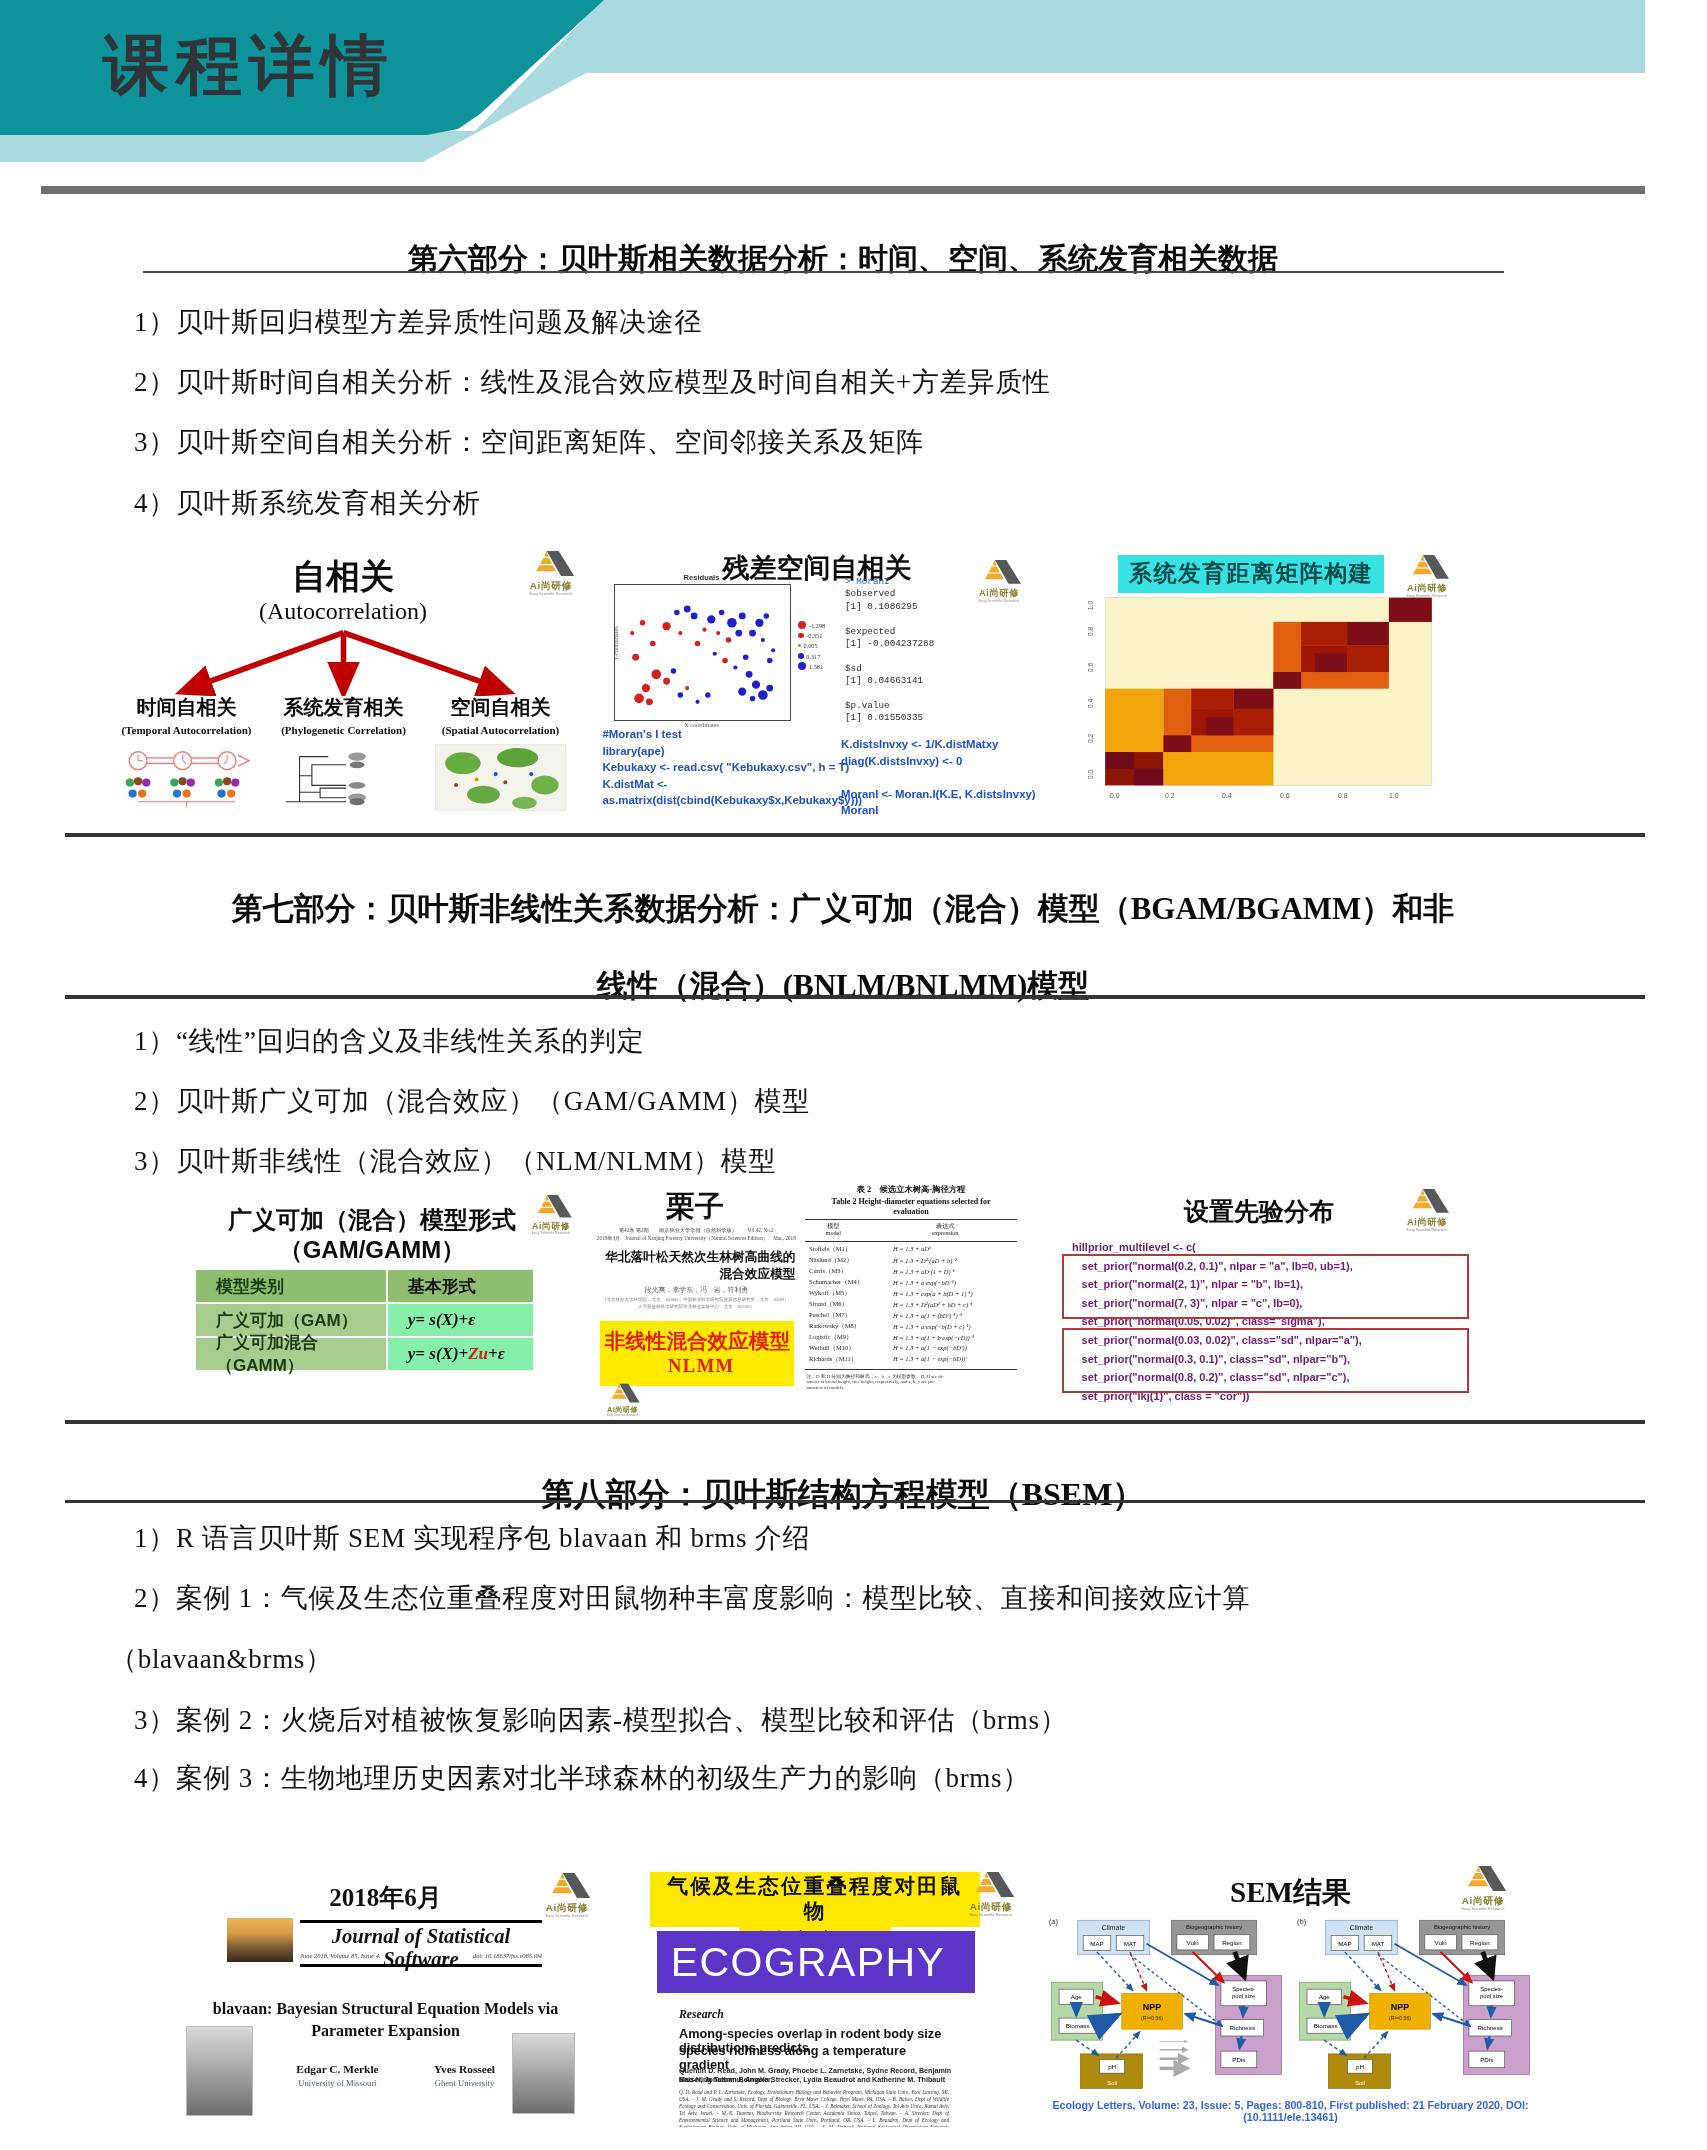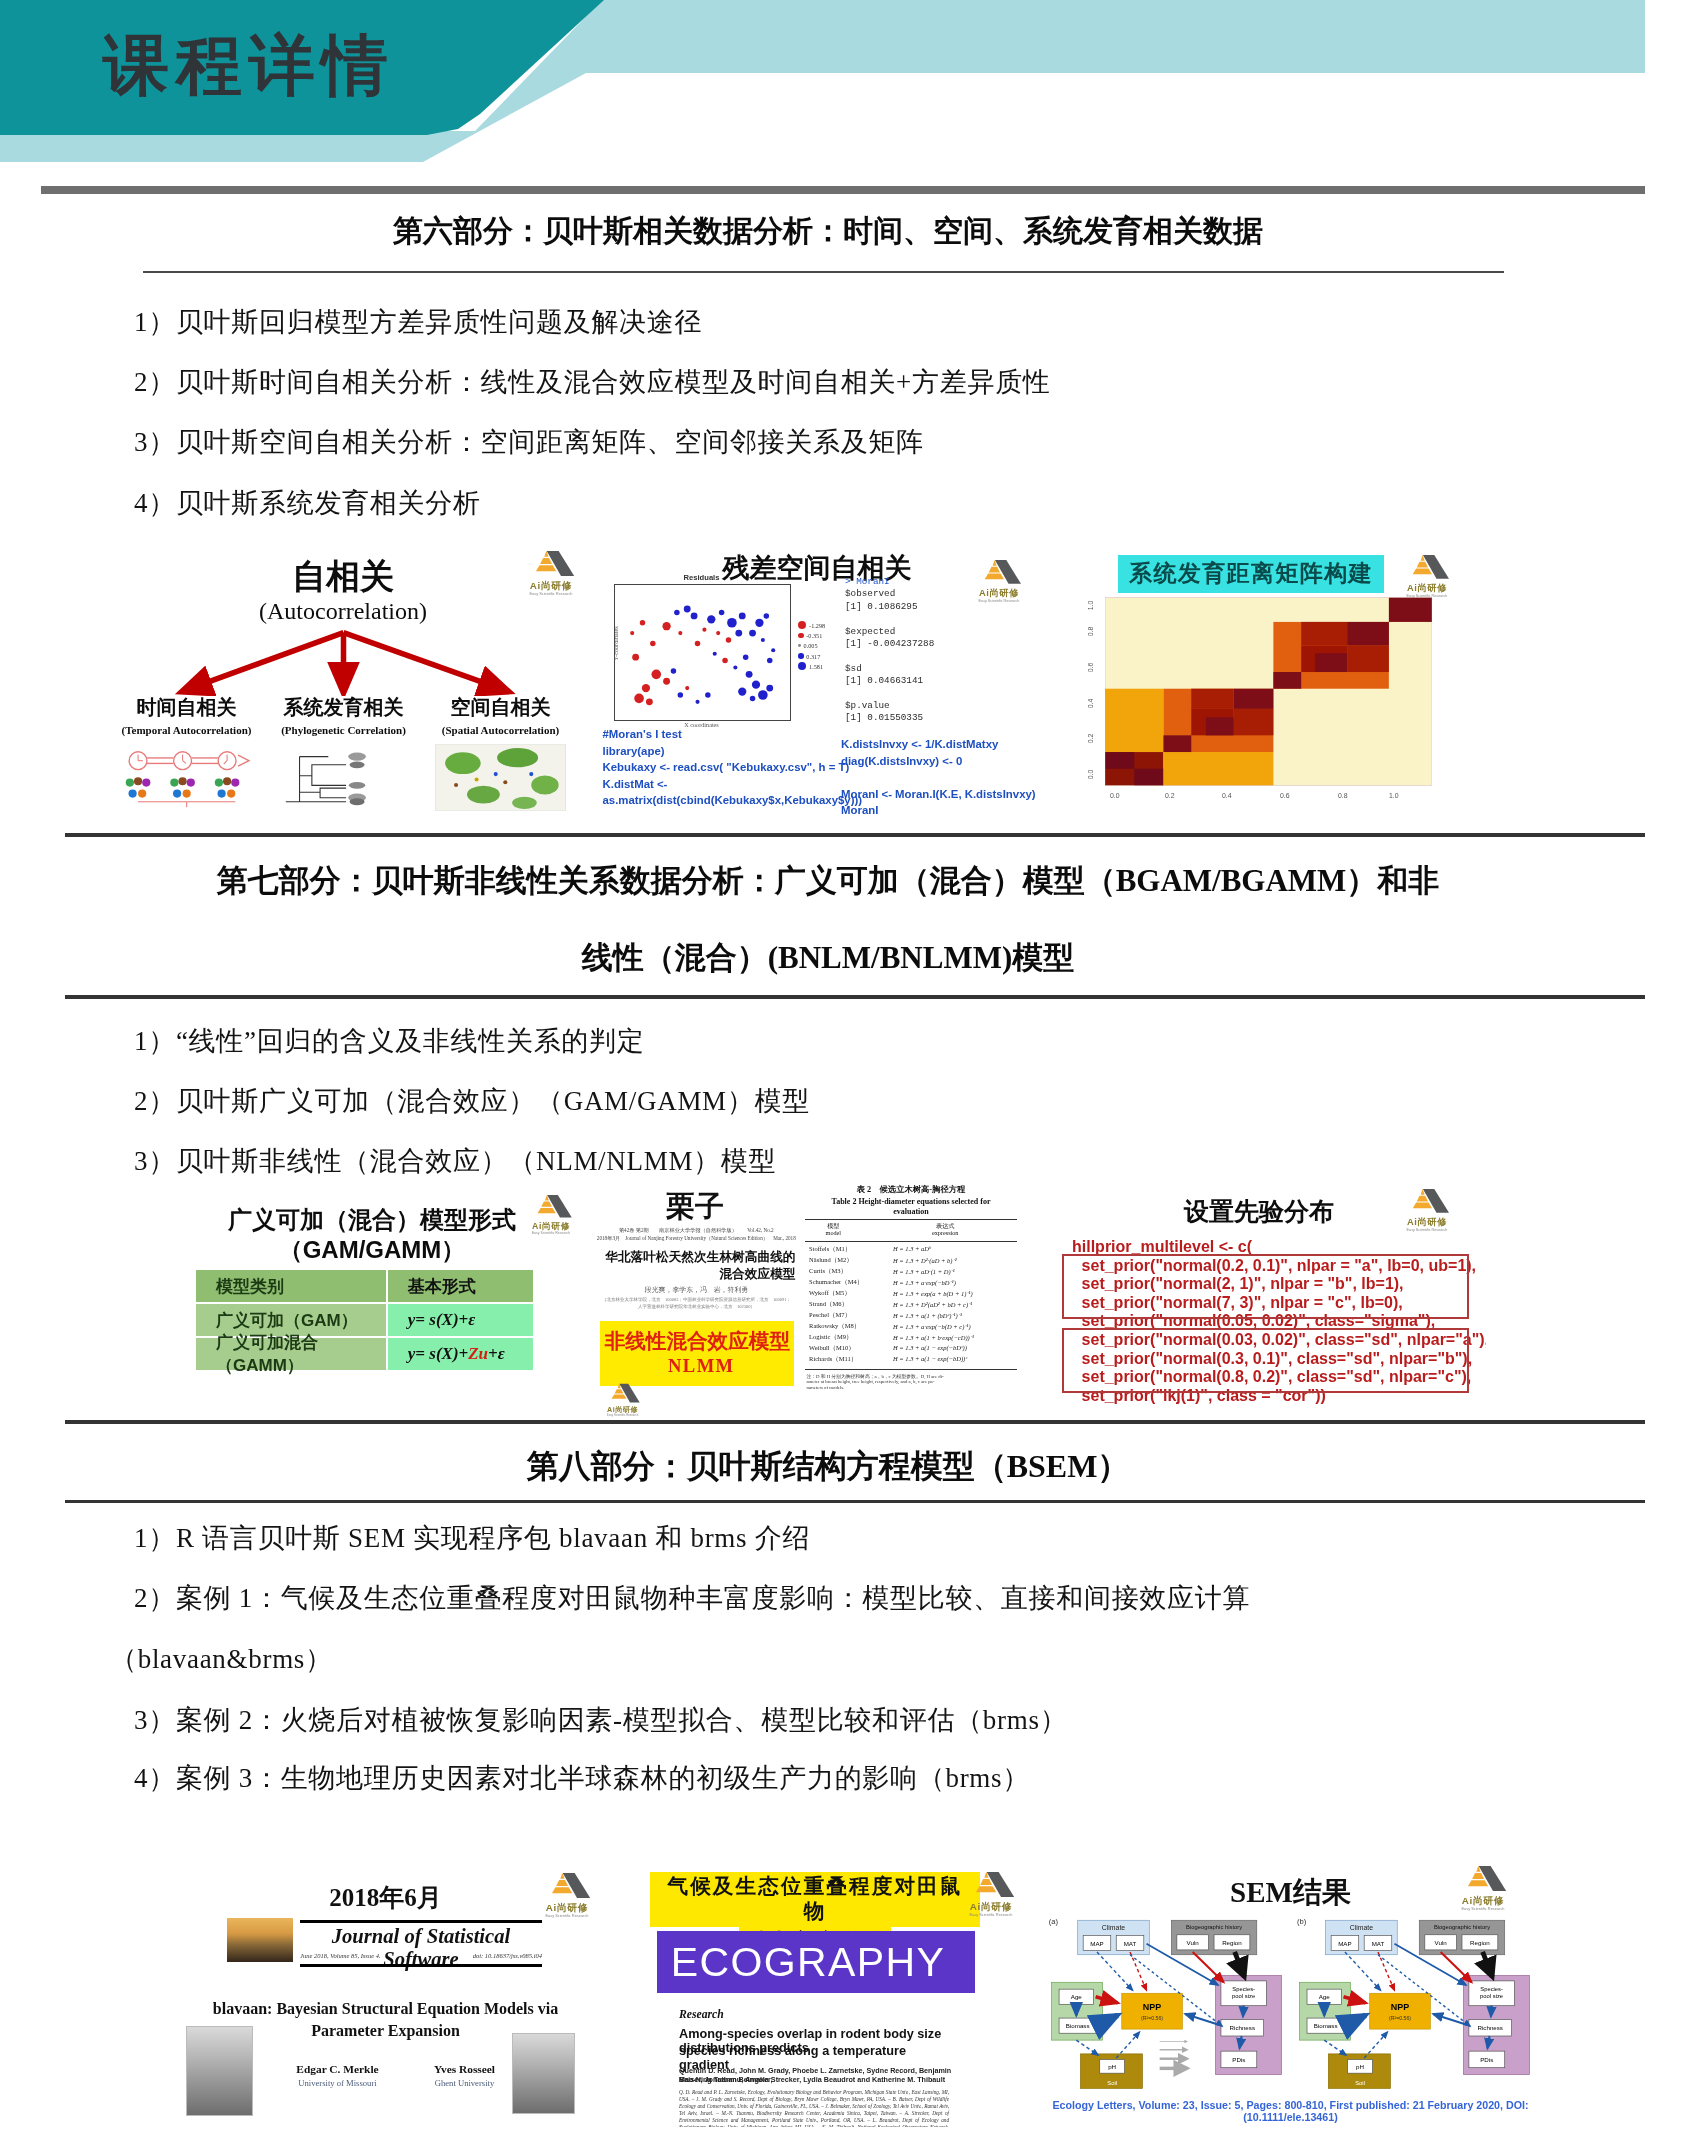--- a/index.html
+++ b/index.html
@@ -11,21 +11,21 @@
   .hdr-light{position:absolute;left:0;top:0;width:1707px;height:165px;background:#A9DAE0;
     clip-path:polygon(602px 0,1707px 0,1707px 73px,586px 73px,423px 162px,0 162px,0 131px,475px 131px);}
   .hdr-dark{position:absolute;left:0;top:0;width:1707px;height:138px;background:#0E939B;
     clip-path:polygon(0 0,604px 0,480px 114px,458px 129px,427px 135px,0 135px);}
   .page-title{position:absolute;left:103px;top:20.6px;font-family:"Liberation Sans",sans-serif;
     font-weight:900;font-size:66px;letter-spacing:6.9px;color:#2F3438;}
   .platform{position:absolute;right:117px;top:145px;font-size:28px;font-weight:bold;color:#0b0b0b;}
   .gray-bar{position:absolute;left:41px;top:186px;width:1626px;height:7.6px;background:#6F6F6F;}
 
   
-  .sec-title{position:absolute;left:26px;width:1604px;text-align:center;font-weight:bold;color:#0c0c0c;}
+  .sec-title{position:absolute;left:41px;width:1604px;text-align:center;font-weight:bold;color:#0c0c0c;margin-top:28px;}
   .thin-rule{position:absolute;height:2.1px;background:#4a4a4a;}
   .divider{position:absolute;left:65px;width:1587px;height:4.1px;background:#343434;}
   .item{position:absolute;left:134px;font-size:27px;color:#141414;letter-spacing:0.7px;white-space:nowrap;}
   .fig{position:absolute;background:#fff;overflow:hidden;}
 
   
   .logo{width:76px;text-align:center;line-height:1;}
   .logo-name{font-family:"Liberation Sans",sans-serif;font-size:10.3px;font-weight:bold;color:#8a7b2a;margin-top:0.7px;letter-spacing:0.7px;}
   .logo-sub{font-family:"Liberation Sans",sans-serif;font-size:4.1px;color:#888;margin-top:0.7px;}
   .logo-slot{position:absolute;z-index:5;}
@@ -82,21 +82,21 @@
      text-align:center;color:#e02010;font-weight:bold;}
   .lz-hl .l1{font-size:20.6px;margin-top:5.5px;}
   .lz-hl .l2{font-size:18.6px;letter-spacing:1.4px;padding-left:8px;}
   .lz-r{position:absolute;left:213px;top:0;width:212px;height:100%;}
   .lz-cap{width:100%;text-align:center;font-weight:bold;}
   .mrow{position:absolute;width:100%;height:11.4px;font-size:6.5px;color:#222;}
   .mname{position:absolute;left:4.1px;}
   .mexpr{position:absolute;left:88px;font-style:italic;}
 
   .prior-lines{position:absolute;left:40px;top:58px;font-family:"Liberation Sans",sans-serif;
-    font-weight:bold;font-size:16px;color:#b91c1c;line-height:18.6px;}
+    font-weight:bold;font-size:11px;color:#701a75;line-height:18.6px;}
   .prior-lines div{white-space:nowrap;}
   .prior-lines div + div{padding-left:9.6px;}
   .prior-box{position:absolute;left:30px;width:403px;height:61px;border:2.1px solid #b03a3a;}
 
   
   .jss-date{position:absolute;left:0;top:19px;width:447px;text-align:center;font-weight:bold;font-size:25px;}
   .jss-rule{position:absolute;left:138px;width:242px;background:#000;}
   .jss-journal{position:absolute;left:138px;top:63px;width:242px;text-align:center;
      font-style:italic;font-weight:bold;font-size:20.6px;}
   .jss-sub{position:absolute;left:138px;top:90px;width:242px;display:flex;justify-content:space-between;

